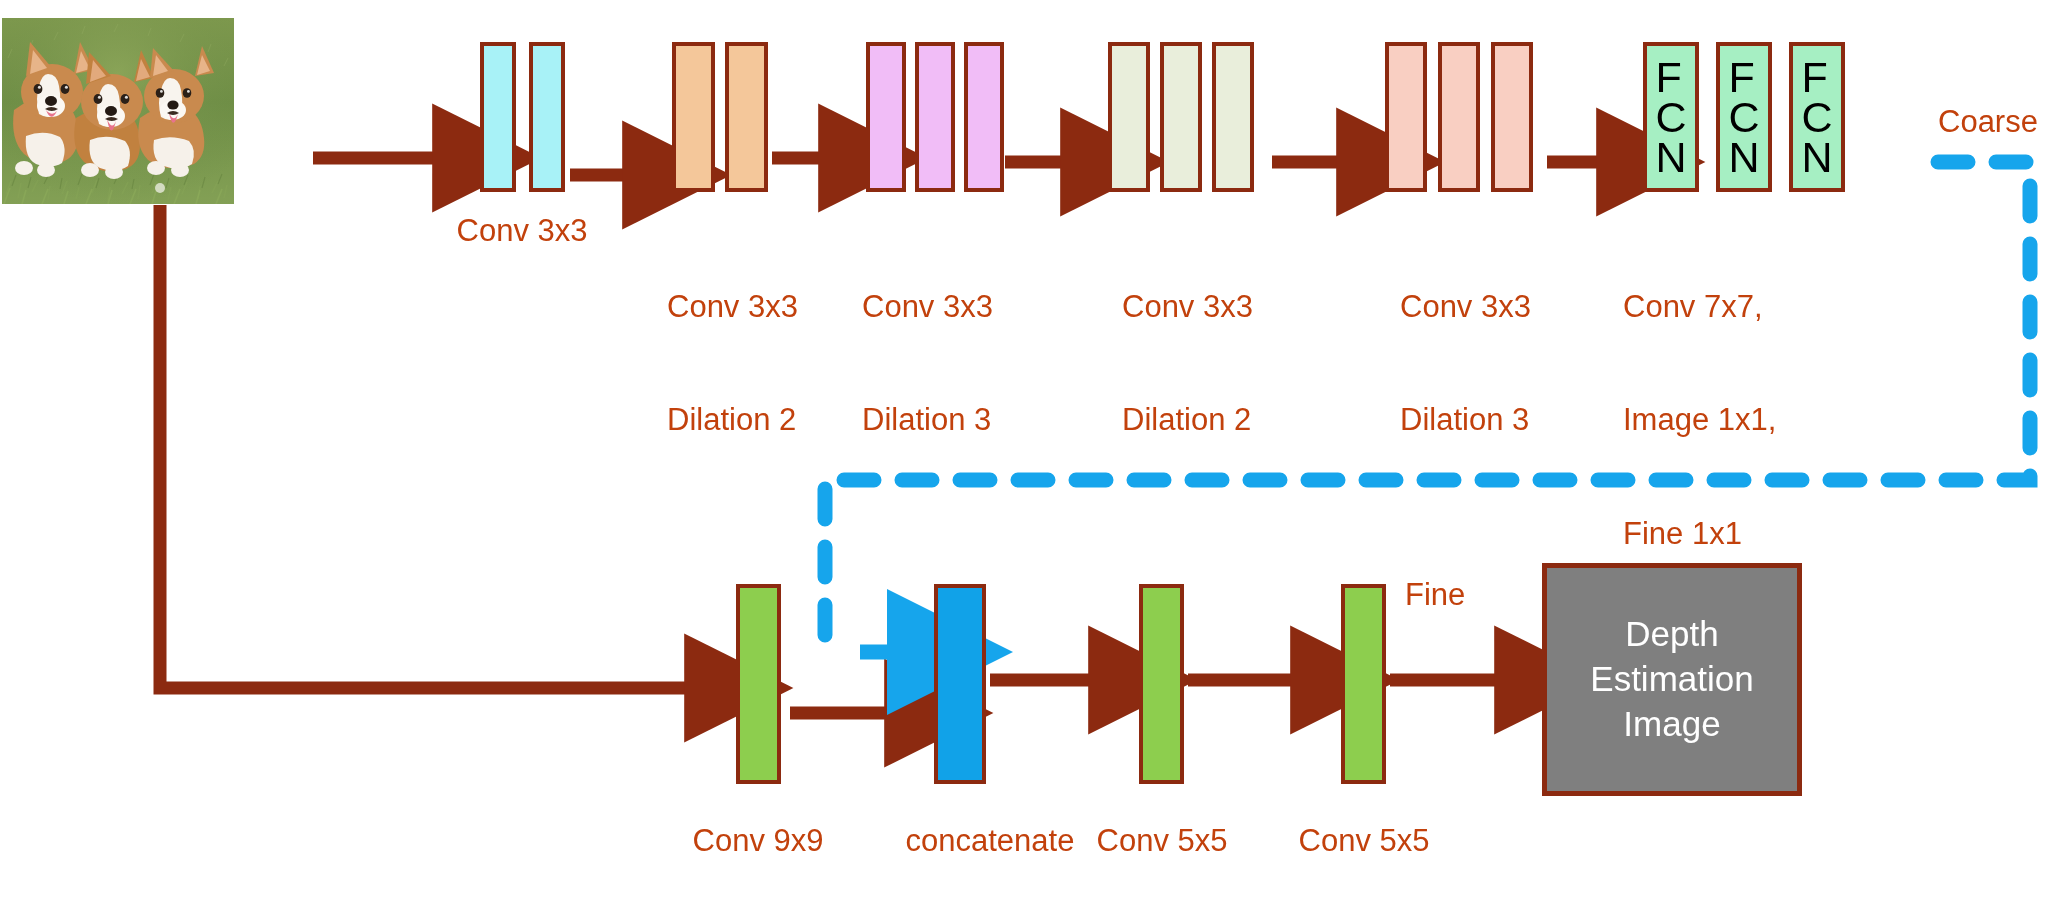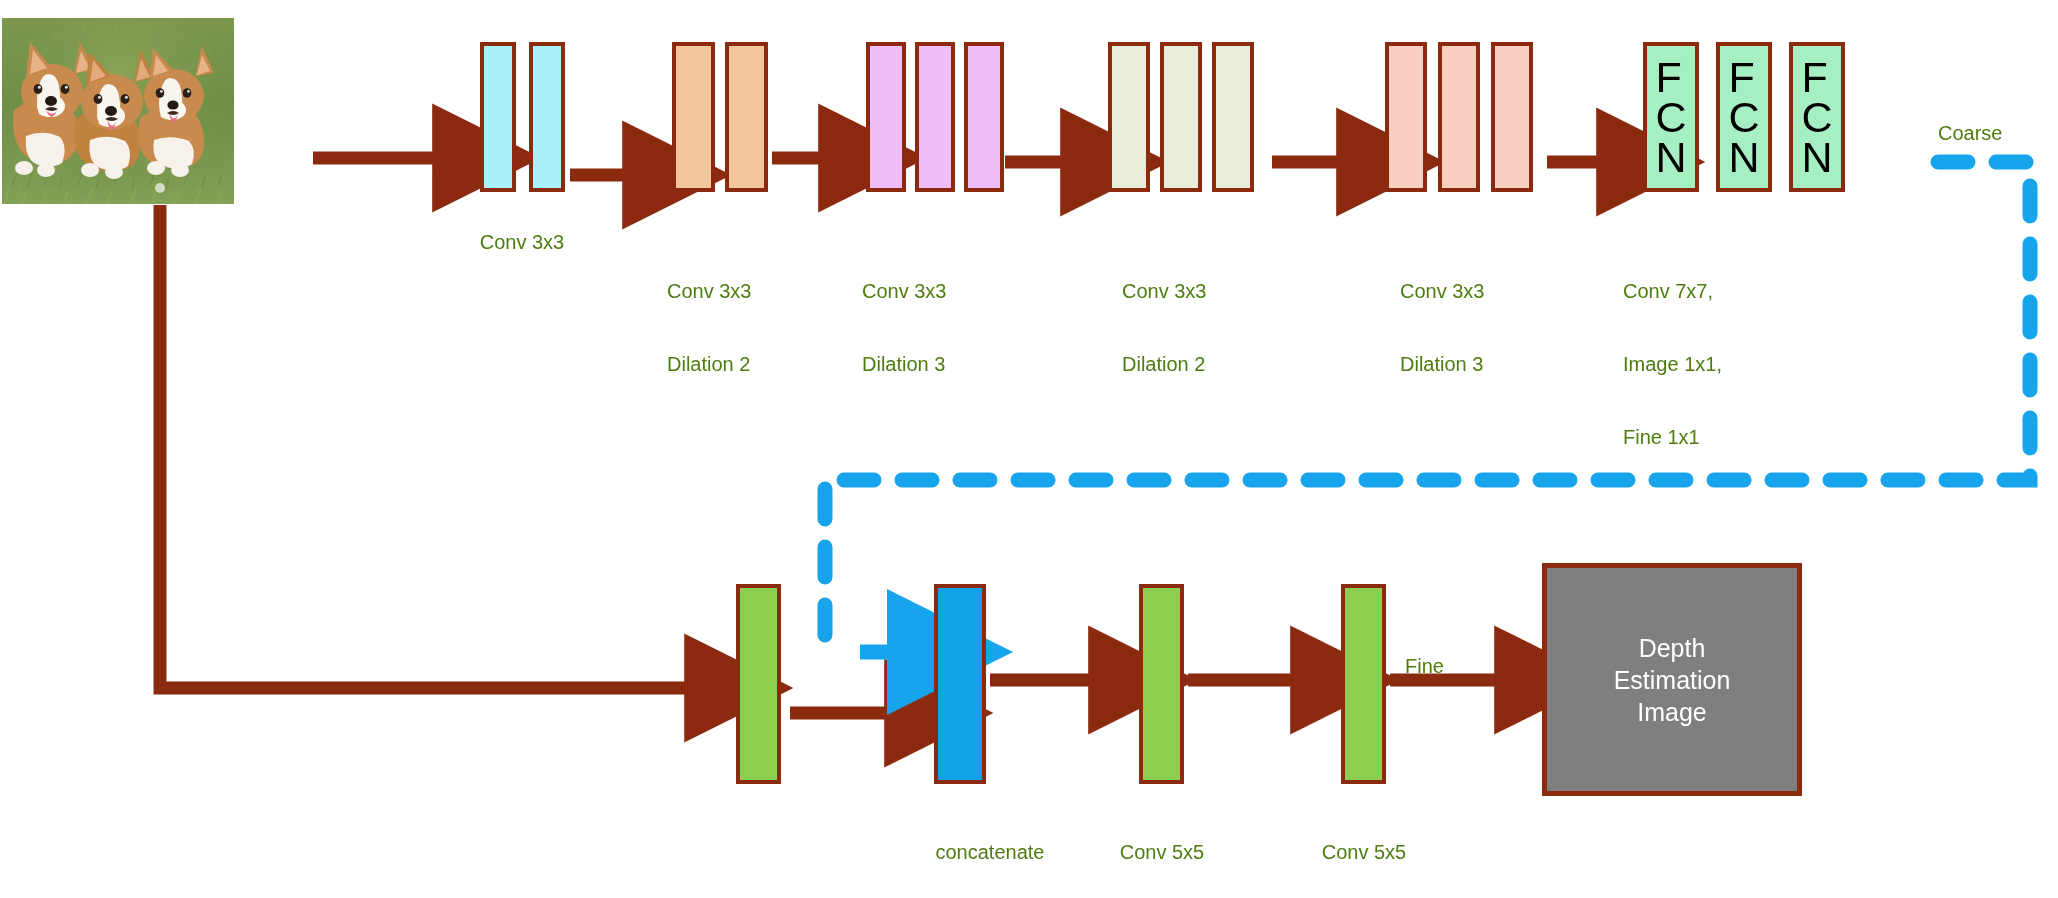--- a/index.html
+++ b/index.html
@@ -35,35 +35,34 @@
     align-items:center; justify-content:center;
     line-height:0.93;
     font-size:43px;
     color:#000;
     font-family:"Liberation Sans", sans-serif;
   }
 
   
   .lbl {
     position:absolute;
-    font-size:20px;
-    color:#4d7c0f;
+    font-size:31px;
+    color:#c2410c;
     white-space:pre;
     line-height:1.22;
     font-family:"Liberation Sans", sans-serif;
-    margin-top:18px;
   }
   .lbl.c { text-align:center; }
 
   
   .outbox {
     position:absolute; left:1542px; top:563px; width:260px; height:233px;
     background:#7F7F7F; border:5px solid #8C2A10; box-sizing:border-box;
     display:flex; flex-direction:column; align-items:center; justify-content:center;
-    color:#ffffff; font-size:25px; line-height:1.28; text-align:center;
+    color:#ffffff; font-size:35px; line-height:1.28; text-align:center;
     font-family:"Liberation Sans", sans-serif;
   }
 </style>
 </head>
 <body>
 
 <div id="stage">
 
   <div class="photo">
     <svg width="232" height="186" viewBox="0 0 232 186" xmlns="http://www.w3.org/2000/svg" aria-hidden="true">
@@ -268,25 +267,26 @@
     <div>Fine 1x1</div>
   </div>
 
   <div class="lbl" style="left:1938px;top:103px;">Coarse</div>
 
   <div class="blk" style="left:736px;top:584px;width:45px;height:200px;background:#8DCE4E;"></div>
   <div class="blk" style="left:934px;top:584px;width:52px;height:200px;background:#11A2E8;"></div>
   <div class="blk" style="left:1139px;top:584px;width:45px;height:200px;background:#8DCE4E;"></div>
   <div class="blk" style="left:1341px;top:584px;width:45px;height:200px;background:#8DCE4E;"></div>
 
+  <div class="lbl c" style="left:638px;top:822px;width:240px;">Conv 9x9</div>
   <div class="lbl c" style="left:854px;top:822px;width:272px;">concatenate</div>
   <div class="lbl c" style="left:1042px;top:822px;width:240px;">Conv 5x5</div>
   <div class="lbl c" style="left:1244px;top:822px;width:240px;">Conv 5x5</div>
 
-  <div class="lbl" style="left:1405px;top:636px;">Fine</div>
+  <div class="lbl" style="left:1405px;top:576px;">Fine</div>
 
   <div class="outbox">
     <div>Depth</div>
     <div>Estimation</div>
     <div>Image</div>
   </div>
 
 </div>
 
 </body></html>

